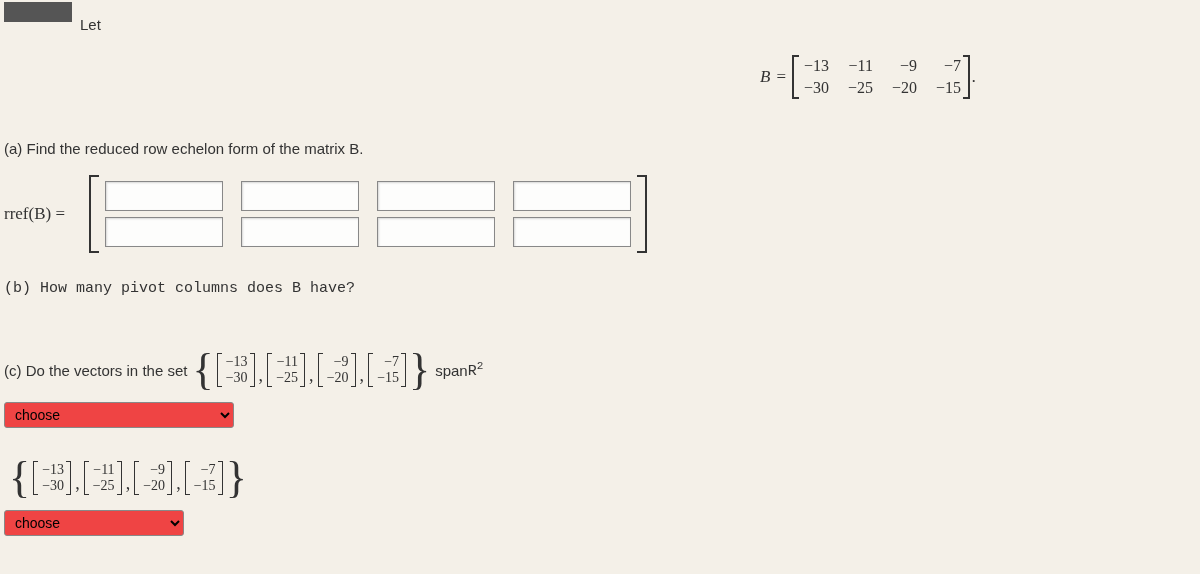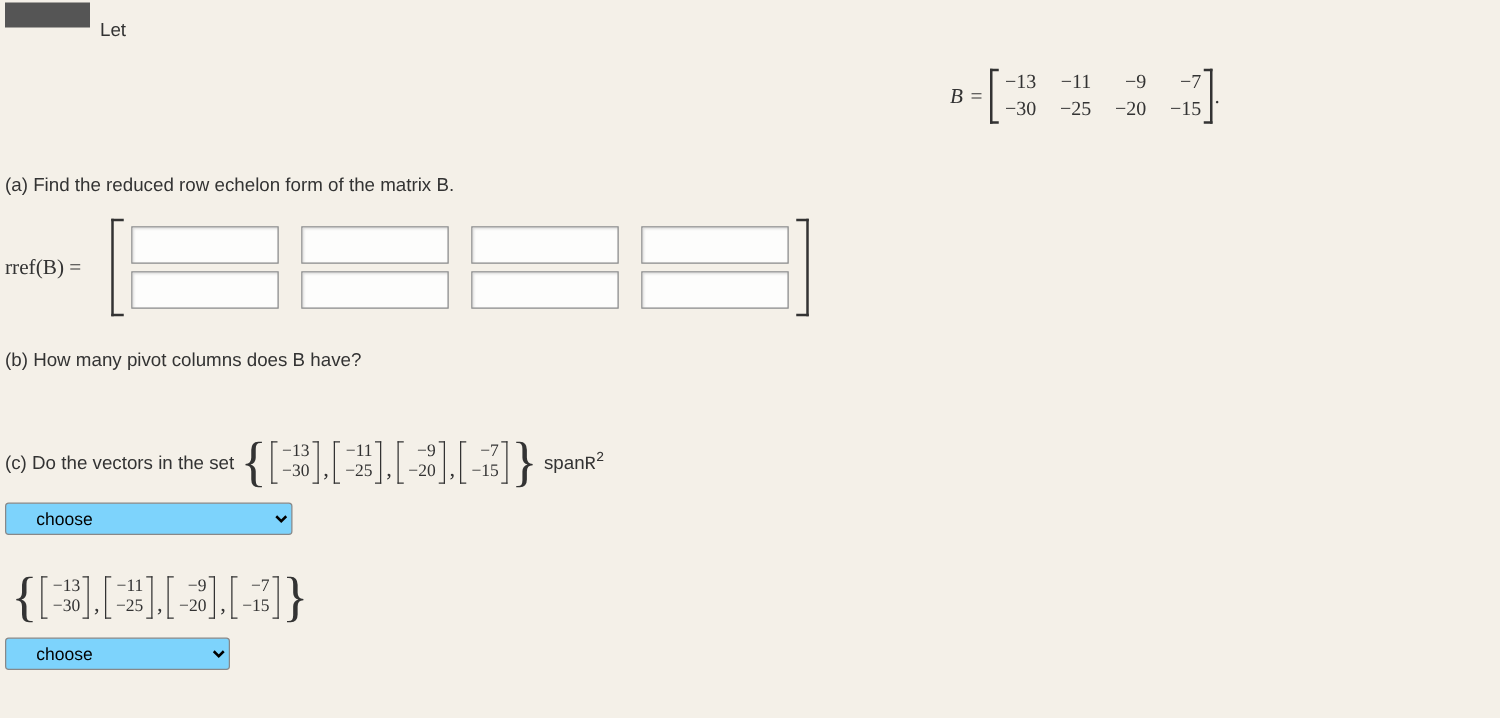--- a/index.html
+++ b/index.html
@@ -86,21 +86,21 @@
     padding: 6px 6px;
   }
   .boxgrid input {
     width: 100%; height: 100%;
     border: 1px solid #888;
     background: #fdfdfc;
     box-shadow: inset 1px 1px 2px rgba(0,0,0,0.15);
     font-size: 14px;
     padding: 2px 4px;
   }
-  .qa-b { top: 280px; }
+  .qa-b { top: 280px; font-family: Liberation Mono, monospace; }
   .qc {
     position: absolute;
     left: 4px;
     display: flex;
     align-items: center;
     flex-wrap: nowrap;
     font-size: 15px;
   }
   .qc-c { top: 350px; }
   .qc-d { top: 458px; }
@@ -121,25 +121,25 @@
   .svec .br.left { border-left:1.5px solid #333; }
   .svec .br.right { border-right:1.5px solid #333; }
   .svec .cells { display:grid; grid-template-rows: repeat(2,auto); padding:1px 2px; }
   .svec .cells span { font-size:14px; text-align:right; min-width:24px; line-height:16px; }
   .comma { font-size:18px; align-self:flex-end; padding-bottom:4px; margin:0 2px; }
   .sup { font-size:11px; vertical-align: super; }
   .sel {
     position: absolute;
     left: 4px;
     height: 26px;
-    background: #7dd3fc;
+    background: #ef4444;
     border: 1px solid #888;
     border-radius: 3px;
     font-size: 14px;
-    padding: 2px 20px;
+    padding: 2px 6px;
   }
   .sel-c { top: 402px; width: 230px; }
   .sel-d { top: 510px; width: 180px; }
   .serif { font-family:"Times New Roman", serif; font-style: italic; }
 </style>
 </head>
 <body>
 
 <div class="tophighlight"></div>
 <div class="let-label">Let</div>

